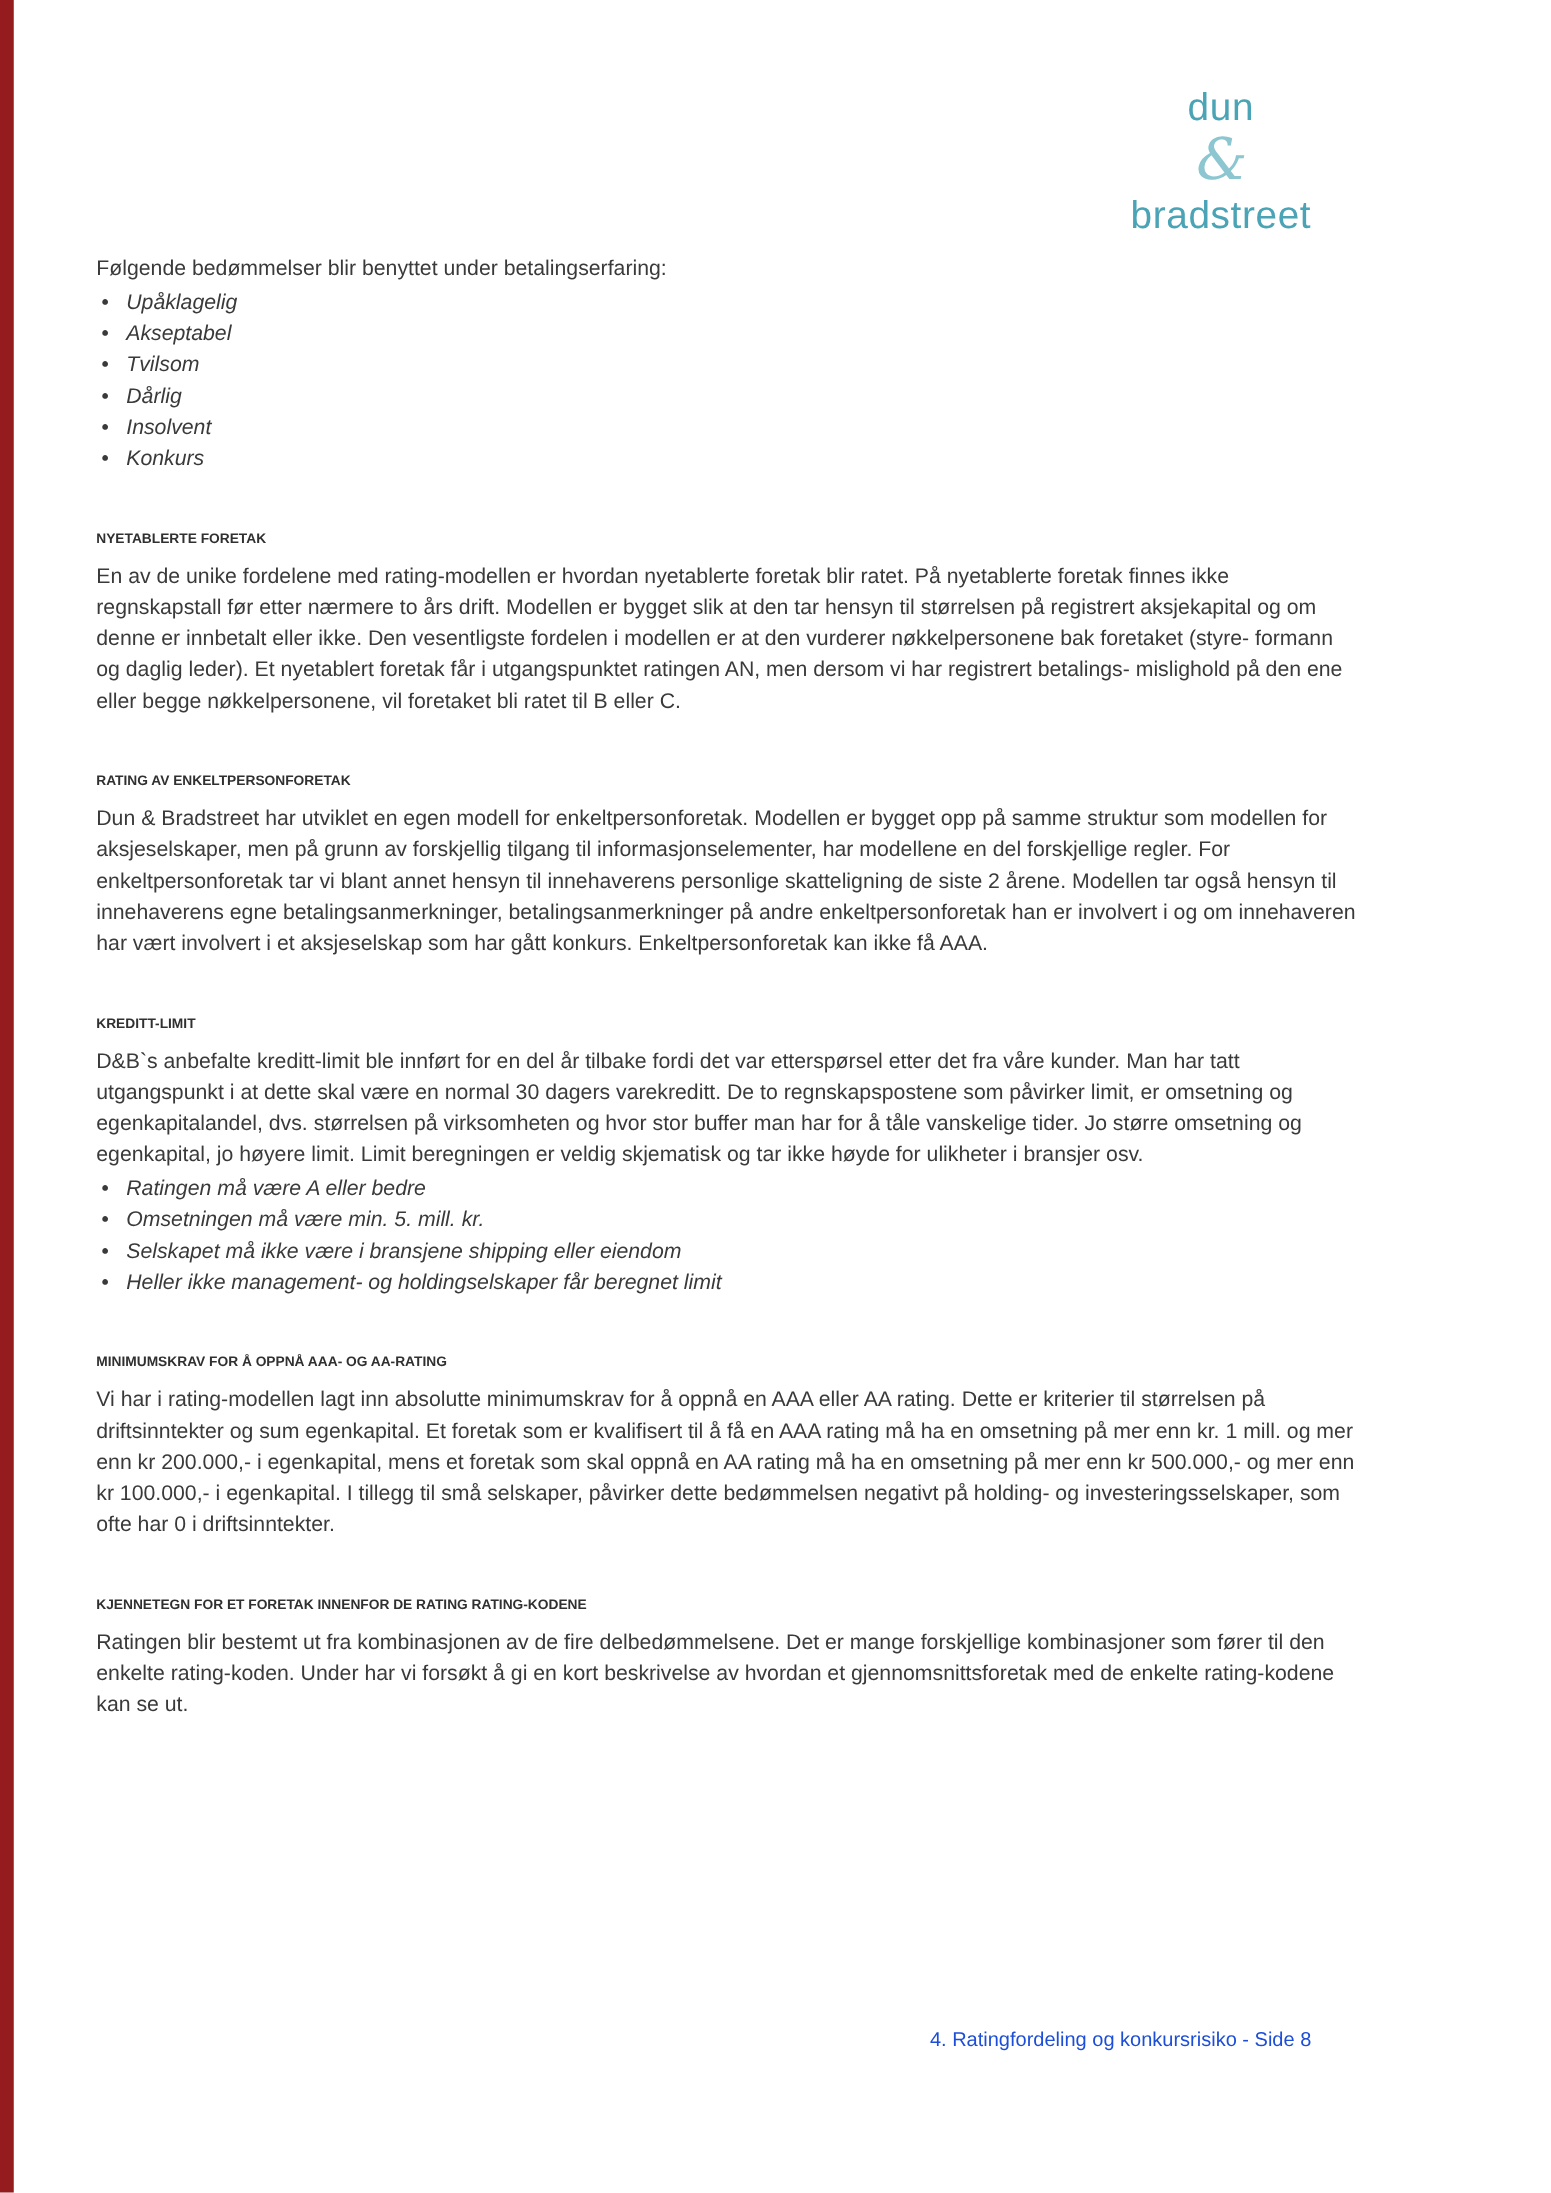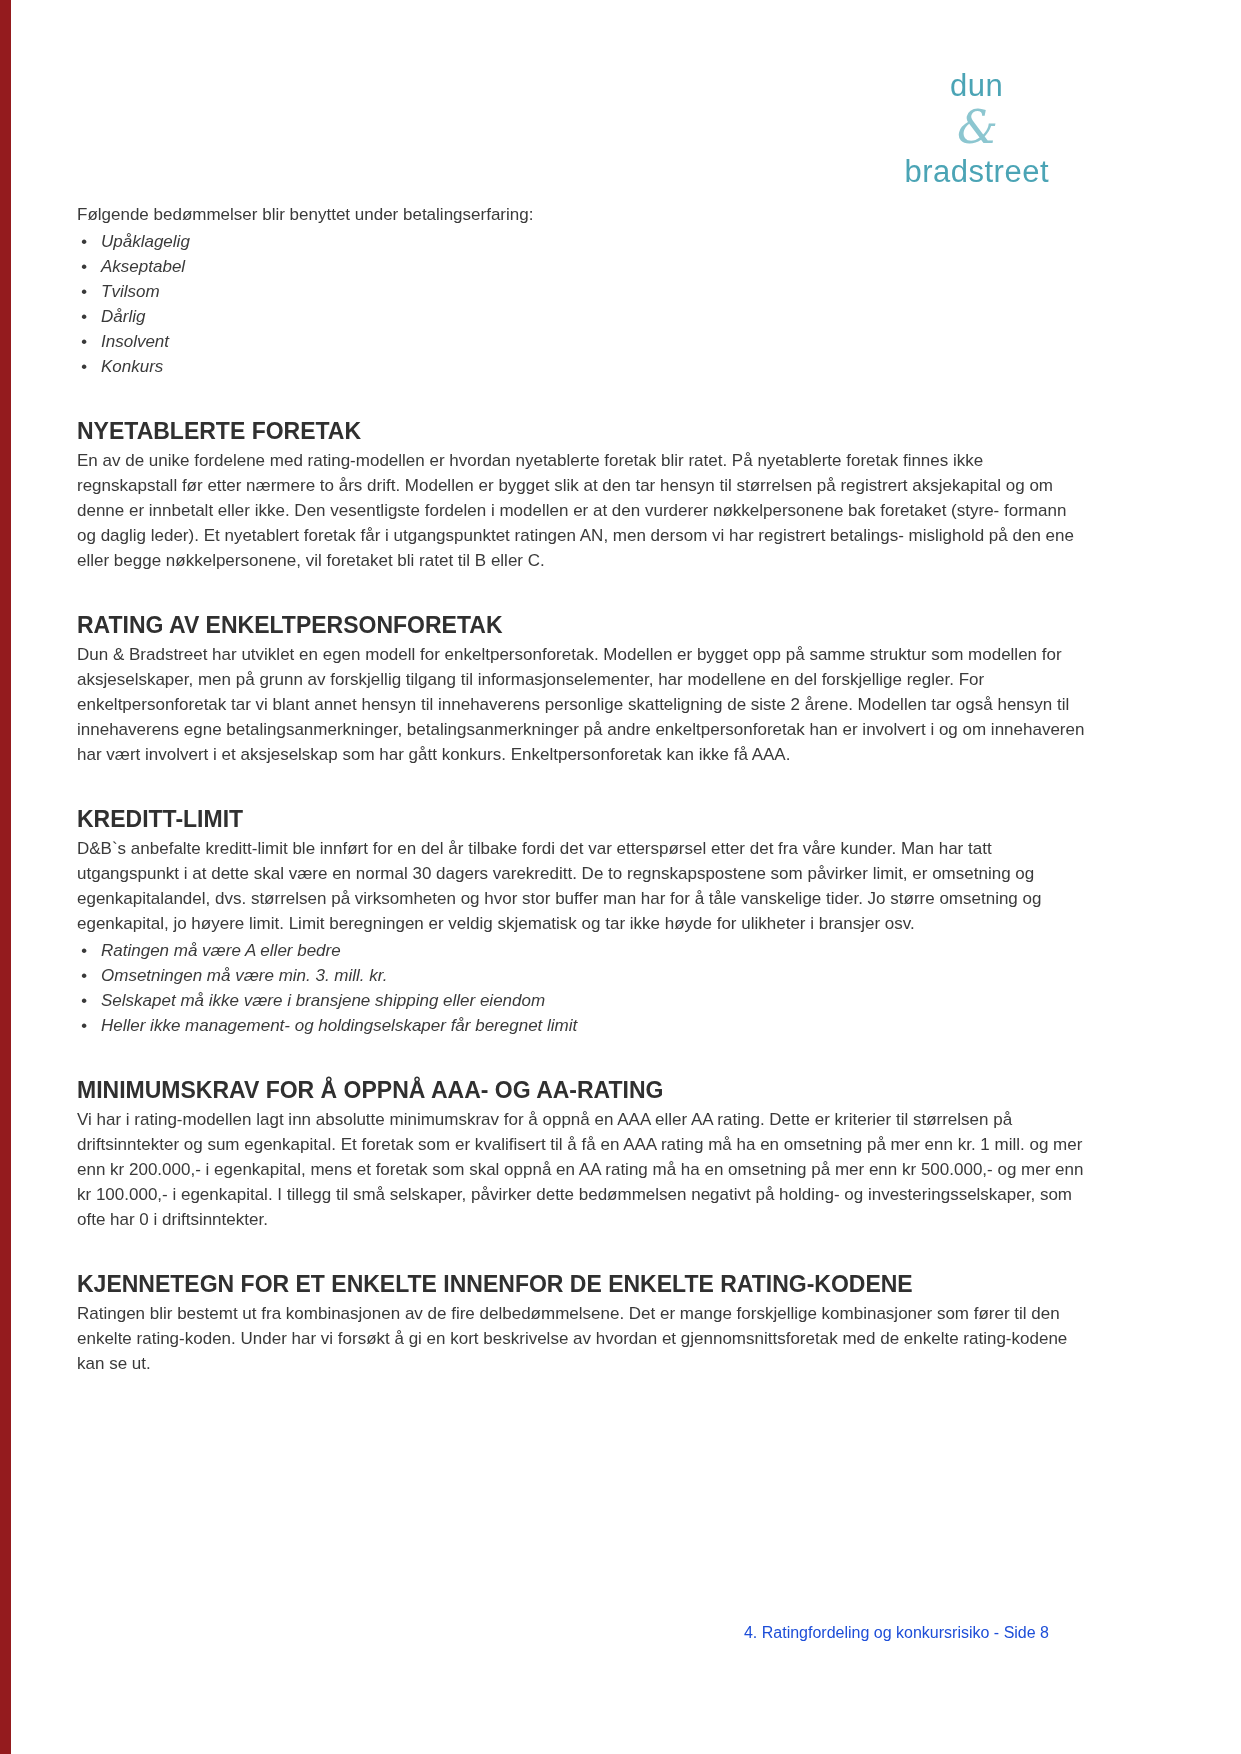--- a/index.html
+++ b/index.html
@@ -34,21 +34,21 @@
   }
   .content {
     position:absolute;
     left:77px; top:202px;
     width:1010px;
     font-size:17px;
     line-height:25px;
   }
   p { margin:0; }
   h2 {
-    font-size:23px;
+    font-size:11px;
     font-weight:bold;
     color:#303030;
     line-height:25px;
     margin:0 0 4px 0;
   }
   .section { margin-top:40px; }
   ul { list-style:none; margin:2px 0 0 0; }
   li { position:relative; padding-left:24px; line-height:25px;font-style:italic; }
   li::before {
     content:"\2022";
@@ -98,31 +98,31 @@
   <div class="section">
     <h2>RATING AV ENKELTPERSONFORETAK</h2>
     <p>Dun &amp; Bradstreet har utviklet en egen modell for enkeltpersonforetak. Modellen er bygget opp på samme struktur som modellen for aksjeselskaper, men på grunn av forskjellig tilgang til informasjonselementer, har modellene en del forskjellige regler. For enkeltpersonforetak tar vi blant annet hensyn til innehaverens personlige skatteligning de siste 2 årene. Modellen tar også hensyn til innehaverens egne betalingsanmerkninger, betalingsanmerkninger på andre enkeltpersonforetak han er involvert i og om innehaveren har vært involvert i et aksjeselskap som har gått konkurs. Enkeltpersonforetak kan ikke få AAA.</p>
   </div>
 
   <div class="section">
     <h2>KREDITT-LIMIT</h2>
     <p>D&amp;B`s anbefalte kreditt-limit ble innført for en del år tilbake fordi det var etterspørsel etter det fra våre kunder. Man har tatt utgangspunkt i at dette skal være en normal 30 dagers varekreditt. De to regnskapspostene som påvirker limit, er omsetning og egenkapitalandel, dvs. størrelsen på virksomheten og hvor stor buffer man har for å tåle vanskelige tider. Jo større omsetning og egenkapital, jo høyere limit. Limit beregningen er veldig skjematisk og tar ikke høyde for ulikheter i bransjer osv.</p>
     <ul>
       <li>Ratingen må være A eller bedre</li>
-      <li>Omsetningen må være min. 3. mill. kr.</li>
+      <li>Omsetningen må være min. 5. mill. kr.</li>
       <li>Selskapet må ikke være i bransjene shipping eller eiendom</li>
       <li>Heller ikke management- og holdingselskaper får beregnet limit</li>
     </ul>
   </div>
 
   <div class="section">
     <h2>MINIMUMSKRAV FOR Å OPPNÅ AAA- OG AA-RATING</h2>
     <p>Vi har i rating-modellen lagt inn absolutte minimumskrav for å oppnå en AAA eller AA rating. Dette er kriterier til størrelsen på driftsinntekter og sum egenkapital. Et foretak som er kvalifisert til å få en AAA rating må ha en omsetning på mer enn kr. 1 mill. og mer enn kr 200.000,- i egenkapital, mens et foretak som skal oppnå en AA rating må ha en omsetning på mer enn kr 500.000,- og mer enn kr 100.000,- i egenkapital. I tillegg til små selskaper, påvirker dette bedømmelsen negativt på holding- og investeringsselskaper, som ofte har 0 i driftsinntekter.</p>
   </div>
 
   <div class="section">
-    <h2>KJENNETEGN FOR ET ENKELTE INNENFOR DE ENKELTE RATING-KODENE</h2>
+    <h2>KJENNETEGN FOR ET FORETAK INNENFOR DE RATING RATING-KODENE</h2>
     <p>Ratingen blir bestemt ut fra kombinasjonen av de fire delbedømmelsene. Det er mange forskjellige kombinasjoner som fører til den enkelte rating-koden. Under har vi forsøkt å gi en kort beskrivelse av hvordan et gjennomsnittsforetak med de enkelte rating-kodene kan se ut.</p>
   </div>
 
 </div>
 
 <div class="footer">4. Ratingfordeling og konkursrisiko - Side 8</div>
 
 </body></html>

